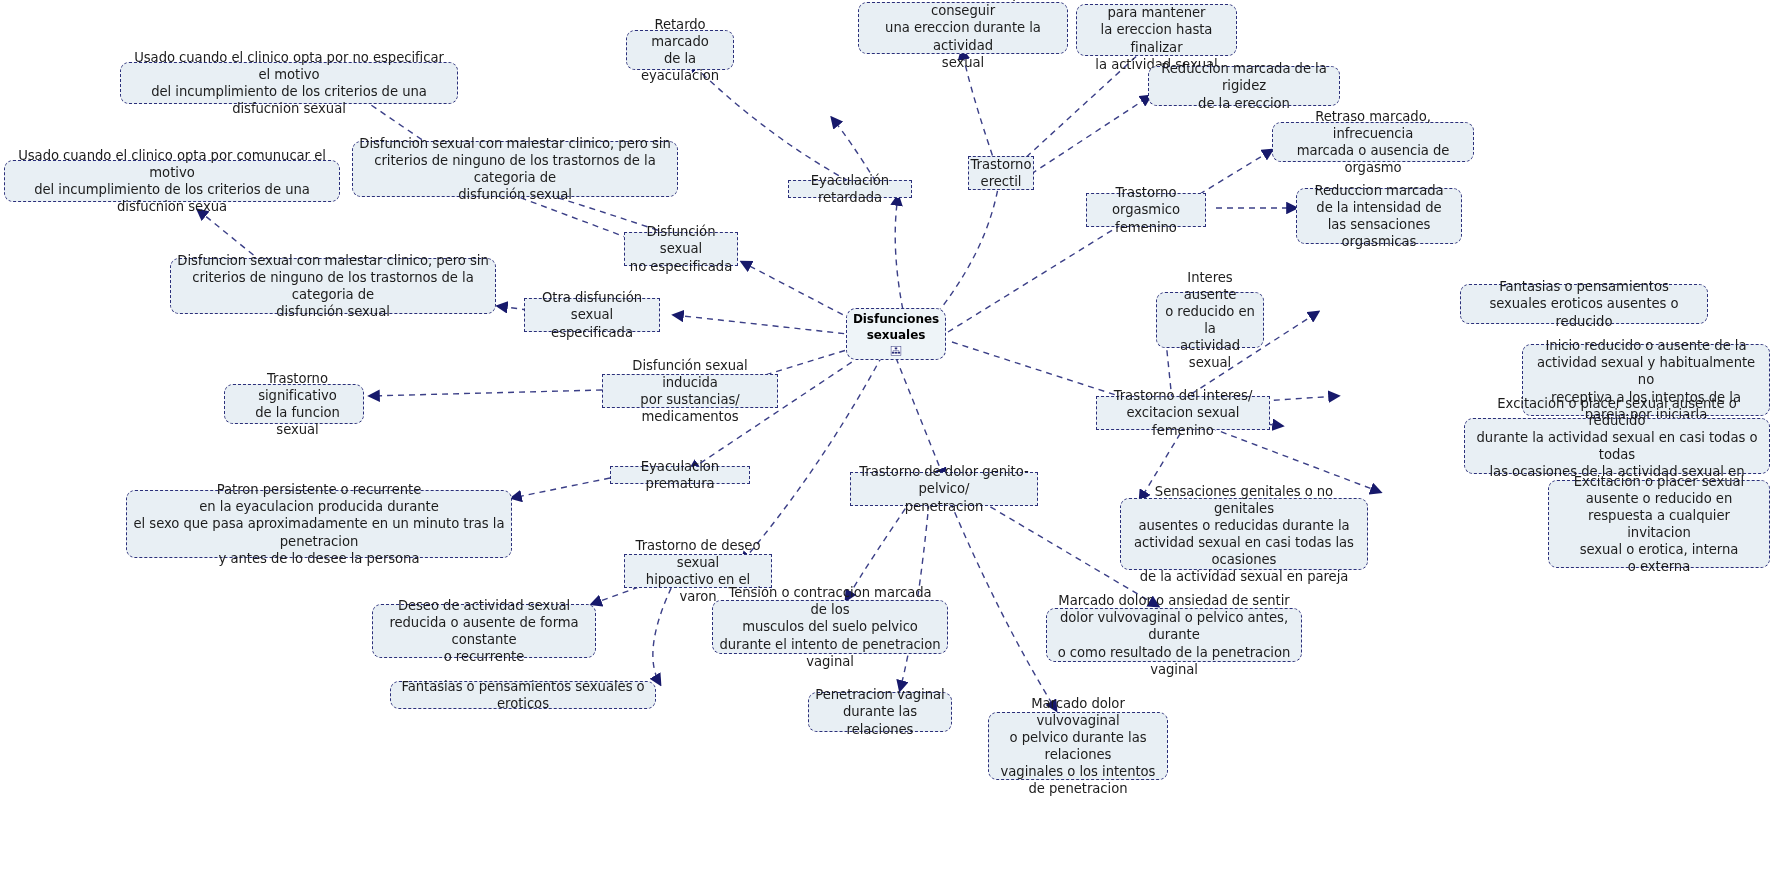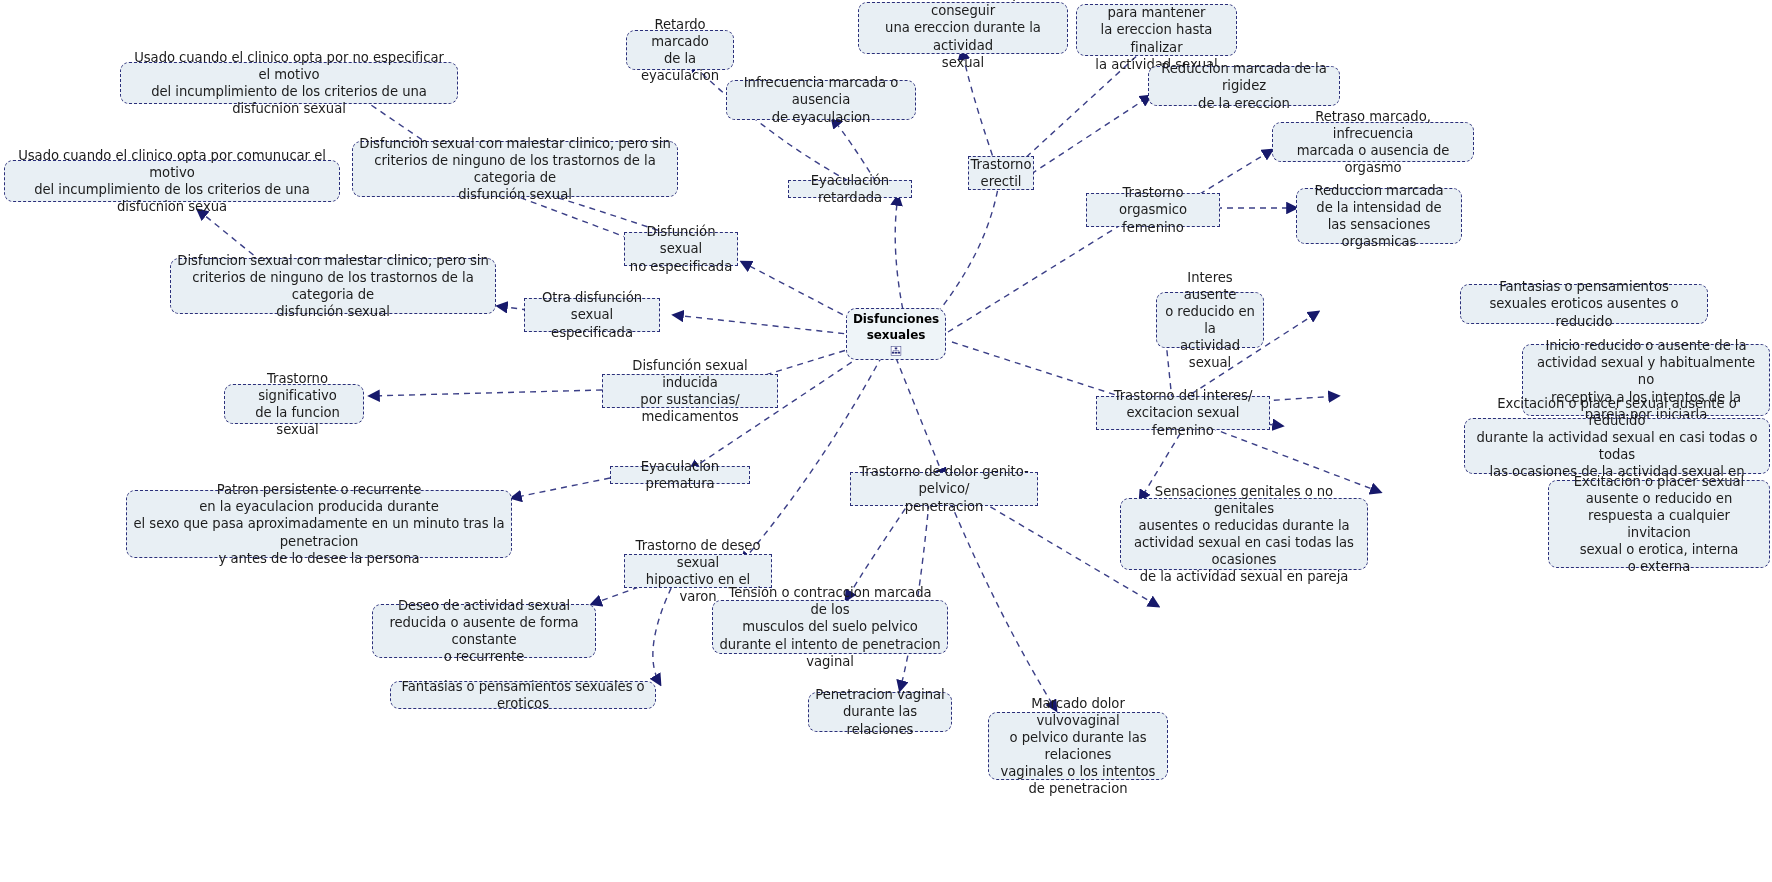--- a/index.html
+++ b/index.html
@@ -157,22 +157,20 @@
 
   <div class="node tight" style="left:624px; top:232px; width:114px; height:34px;">Disfunción sexual
 no especificada</div>
 
   <div class="node tight" style="left:524px; top:298px; width:136px; height:34px;">Otra disfunción sexual
 especificada</div>
 
   <div class="node rounded" style="left:626px; top:30px; width:108px; height:40px;">Retardo marcado
 de la eyaculacion</div>
 
-  <div class="node rounded" style="left:726px; top:80px; width:190px; height:40px;">Infrecuencia marcada o ausencia
-de eyaculacion</div>
 
   <div class="node tight" style="left:788px; top:180px; width:124px; height:18px;">Eyaculación retardada</div>
 
   <div class="node rounded" style="left:858px; top:2px; width:210px; height:52px;">Dificultad marcada para conseguir
 una ereccion durante la actividad
 sexual</div>
 
   <div class="node rounded" style="left:1076px; top:4px; width:161px; height:52px;">Dificultad marcada para mantener
 la ereccion hasta finalizar
 la actividad sexual</div>
@@ -183,21 +181,21 @@
   <div class="node tight" style="left:968px; top:156px; width:66px; height:34px;">Trastorno
 erectil</div>
 
   <div class="node rounded" style="left:1272px; top:122px; width:202px; height:40px;">Retraso marcado, infrecuencia
 marcada o ausencia de orgasmo</div>
 
   <div class="node rounded" style="left:1296px; top:188px; width:166px; height:56px;">Reduccion marcada
 de la intensidad de
 las sensaciones orgasmicas</div>
 
-  <div class="node tight" style="left:1086px; top:193px; width:134px; height:34px;">Trastorno orgasmico
+  <div class="node tight" style="left:1086px; top:193px; width:120px; height:34px;">Trastorno orgasmico
 femenino</div>
 
   <div class="node rounded" style="left:1156px; top:292px; width:108px; height:56px;text-align:center;">Interes ausente
 o reducido en la
 actividad sexual</div>
 
   <div class="node rounded" style="left:1460px; top:284px; width:248px; height:40px;">Fantasias o pensamientos
 sexuales eroticos ausentes o reducido</div>
 
   <div class="node rounded" style="left:1522px; top:344px; width:248px; height:72px;">Inicio reducido o ausente de la
@@ -253,14 +251,17 @@
 durante el intento de penetracion vaginal</div>
 
   <div class="node rounded" style="left:808px; top:692px; width:144px; height:40px;">Penetracion vaginal
 durante las relaciones</div>
 
   <div class="node rounded" style="left:988px; top:712px; width:180px; height:68px;">Marcado dolor vulvovaginal
 o pelvico durante las relaciones
 vaginales o los intentos
 de penetracion</div>
 
+  <div class="node rounded" style="left:1046px; top:608px; width:256px; height:54px;">Marcado dolor o ansiedad de sentir
+dolor vulvovaginal o pelvico antes, durante
+o como resultado de la penetracion vaginal</div>
 
 </div>
 
 </body></html>

